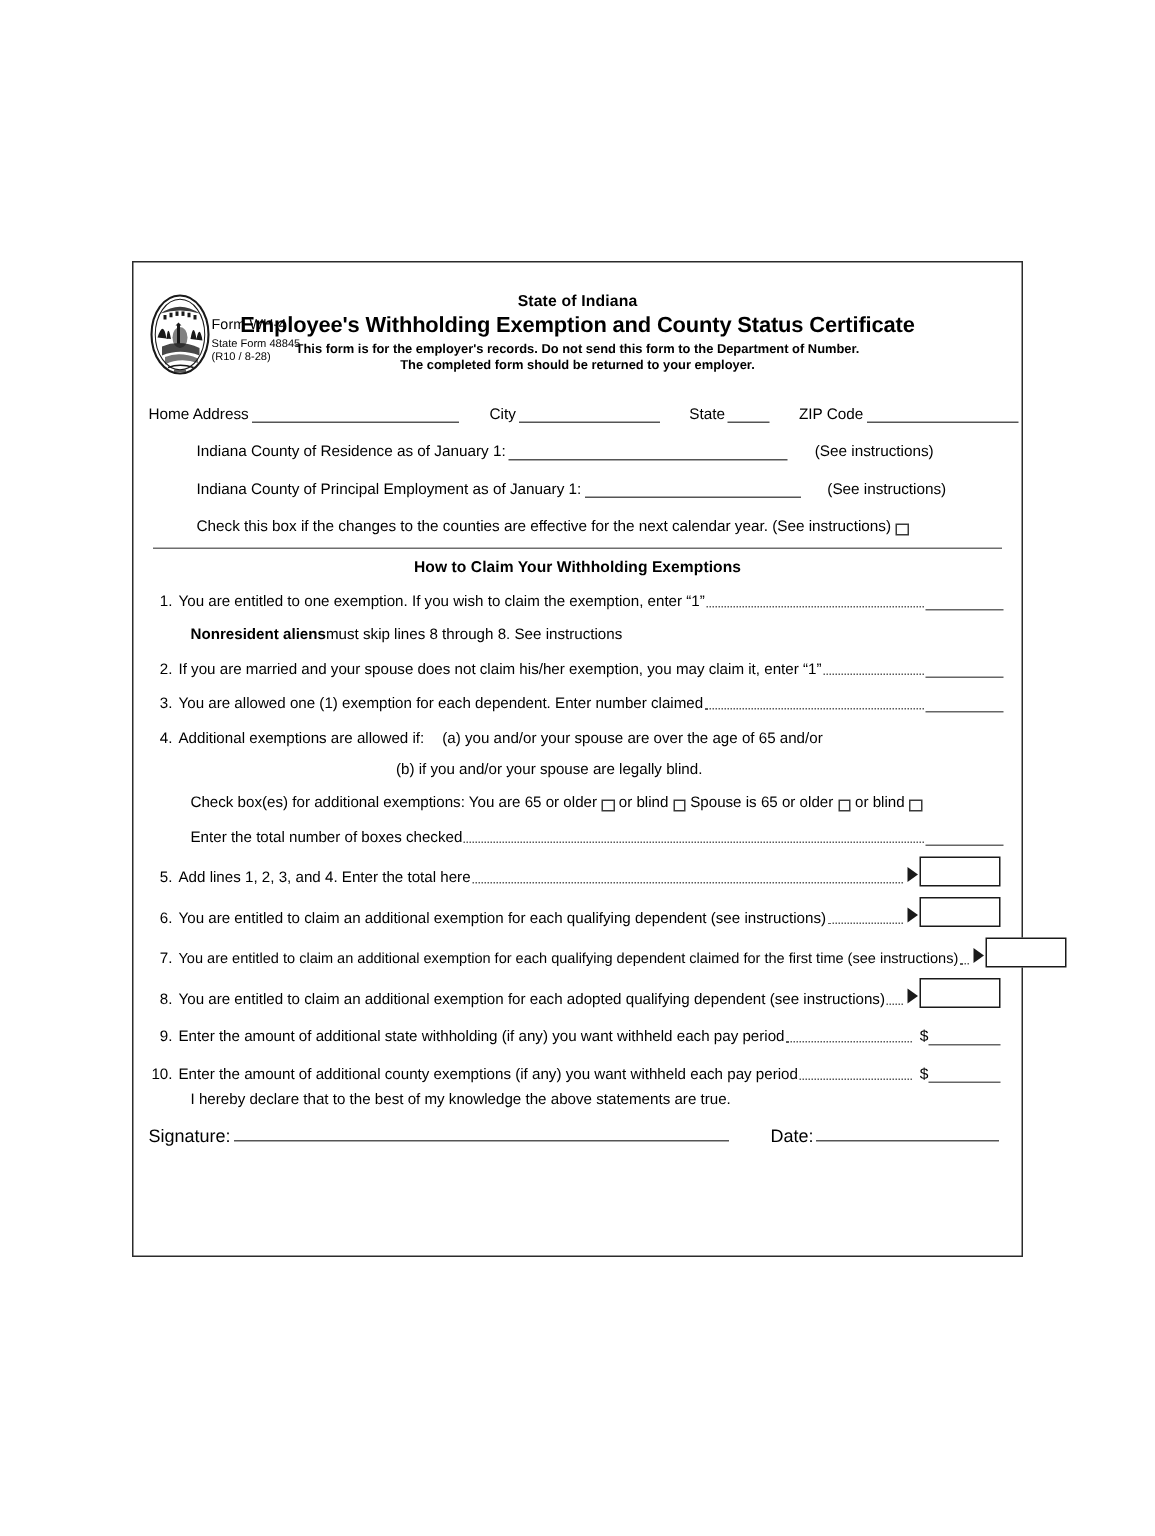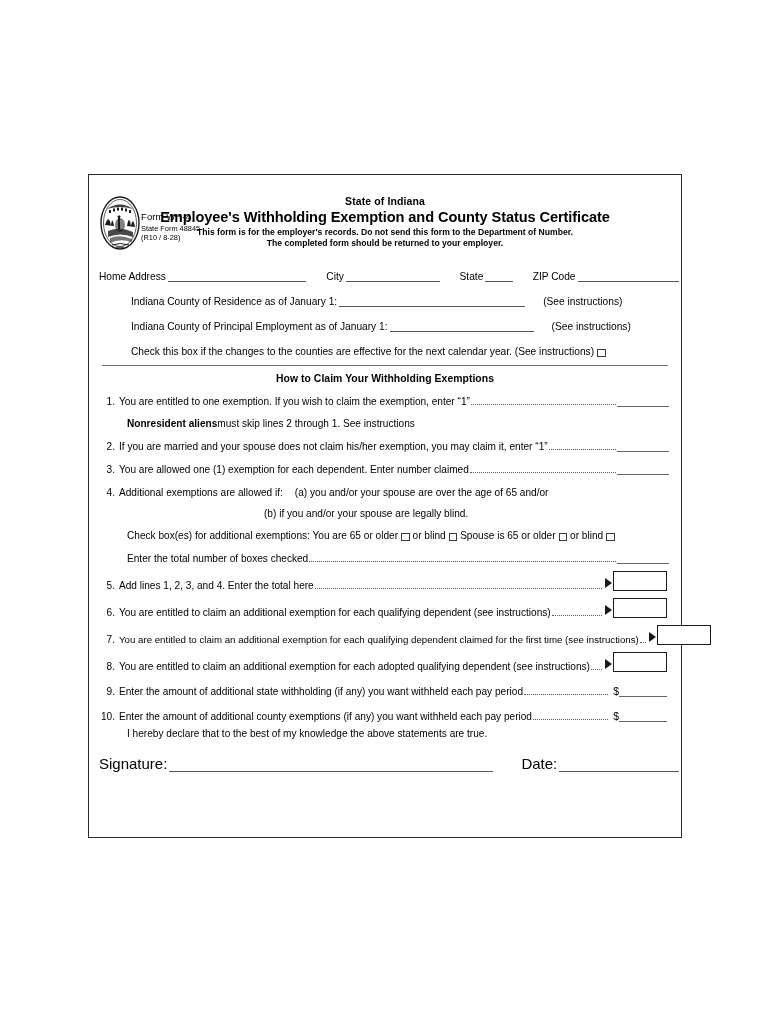--- a/index.html
+++ b/index.html
@@ -190,22 +190,22 @@
   }
   .declare {
     font-size: 10.1px;
     padding-left: 38px;
     padding-top: 6px;
     height: 24px;
     white-space: nowrap;
   }
   .sigrow {
     display: flex;
-    align-items: flex-end;
-    font-size: 15px;
+    align-items: flex-start;
+    font-size: 12px;
     padding-left: 10px;
     padding-top: 4px;
     height: 26px;
     white-space: nowrap;
   }
 </style>
 </head>
 <body>
 
 <div id="page">
@@ -285,21 +285,21 @@
 
     <div class="line">
       <span class="num">1.</span>
       <span class="txt">You are entitled to one exemption. If you wish to claim the exemption, enter “1”</span>
       <span class="dots"></span>
       <span class="shortrule"></span>
     </div>
 
     <div class="sub">
       <span class="bold">Nonresident aliens</span>
-      <span> must skip lines 2 through 1. See instructions</span>
+      <span> must skip lines 8 through 8. See instructions</span>
     </div>
 
     <div class="line">
       <span class="num">2.</span>
       <span class="txt">If you are married and your spouse does not claim his/her exemption, you may claim it, enter “1”</span>
       <span class="dots"></span>
       <span class="shortrule"></span>
     </div>
 
     <div class="line">

